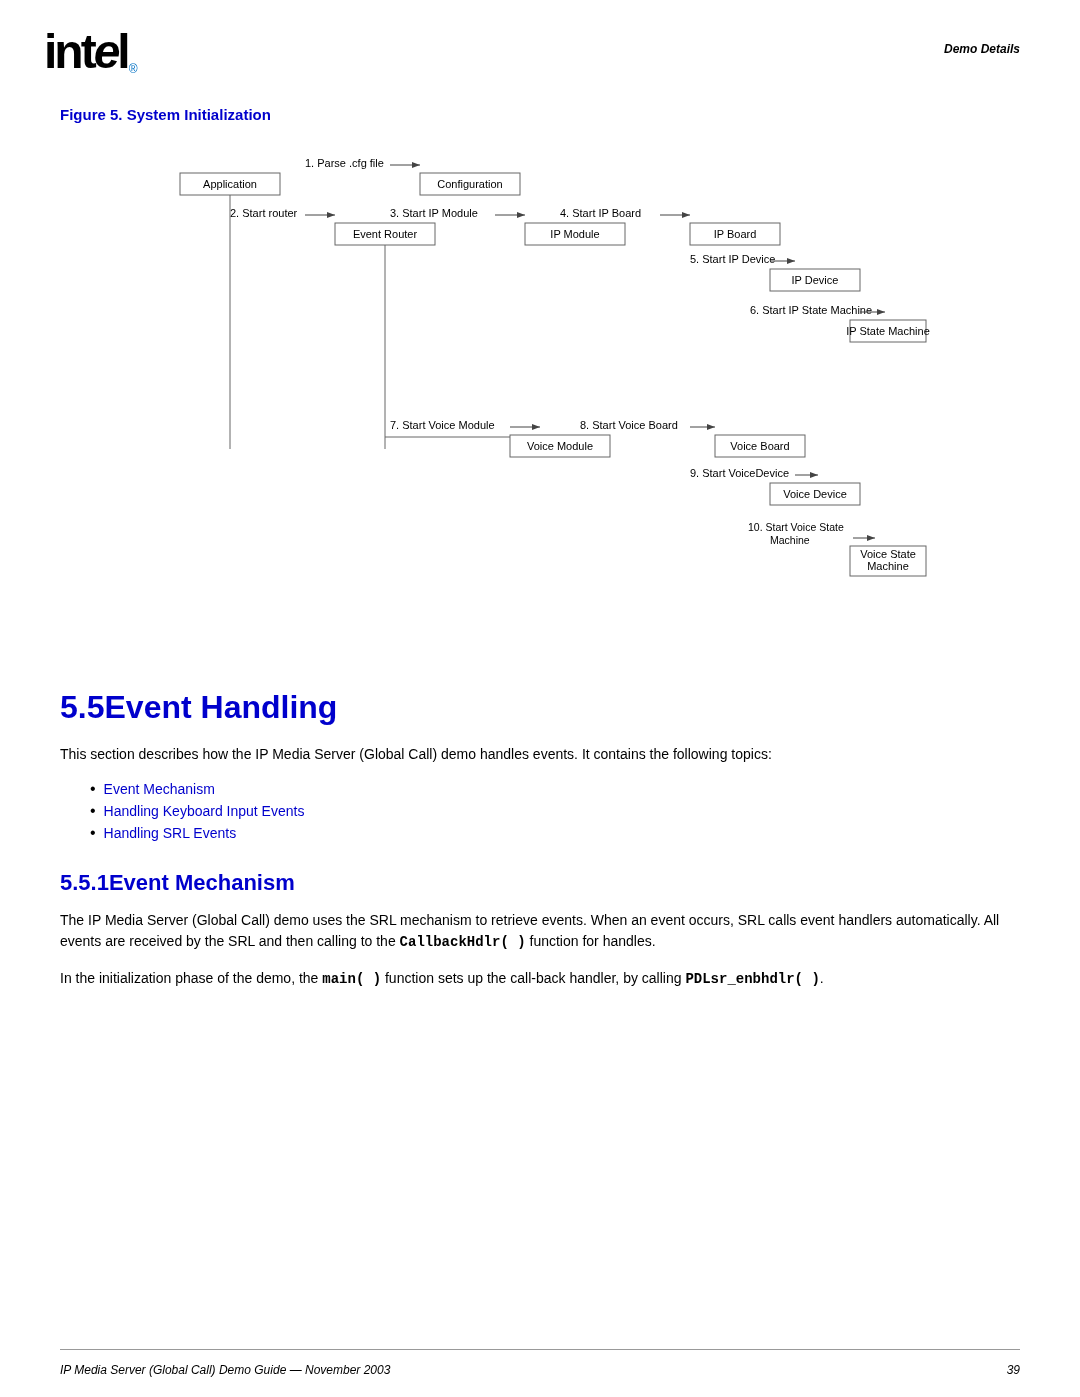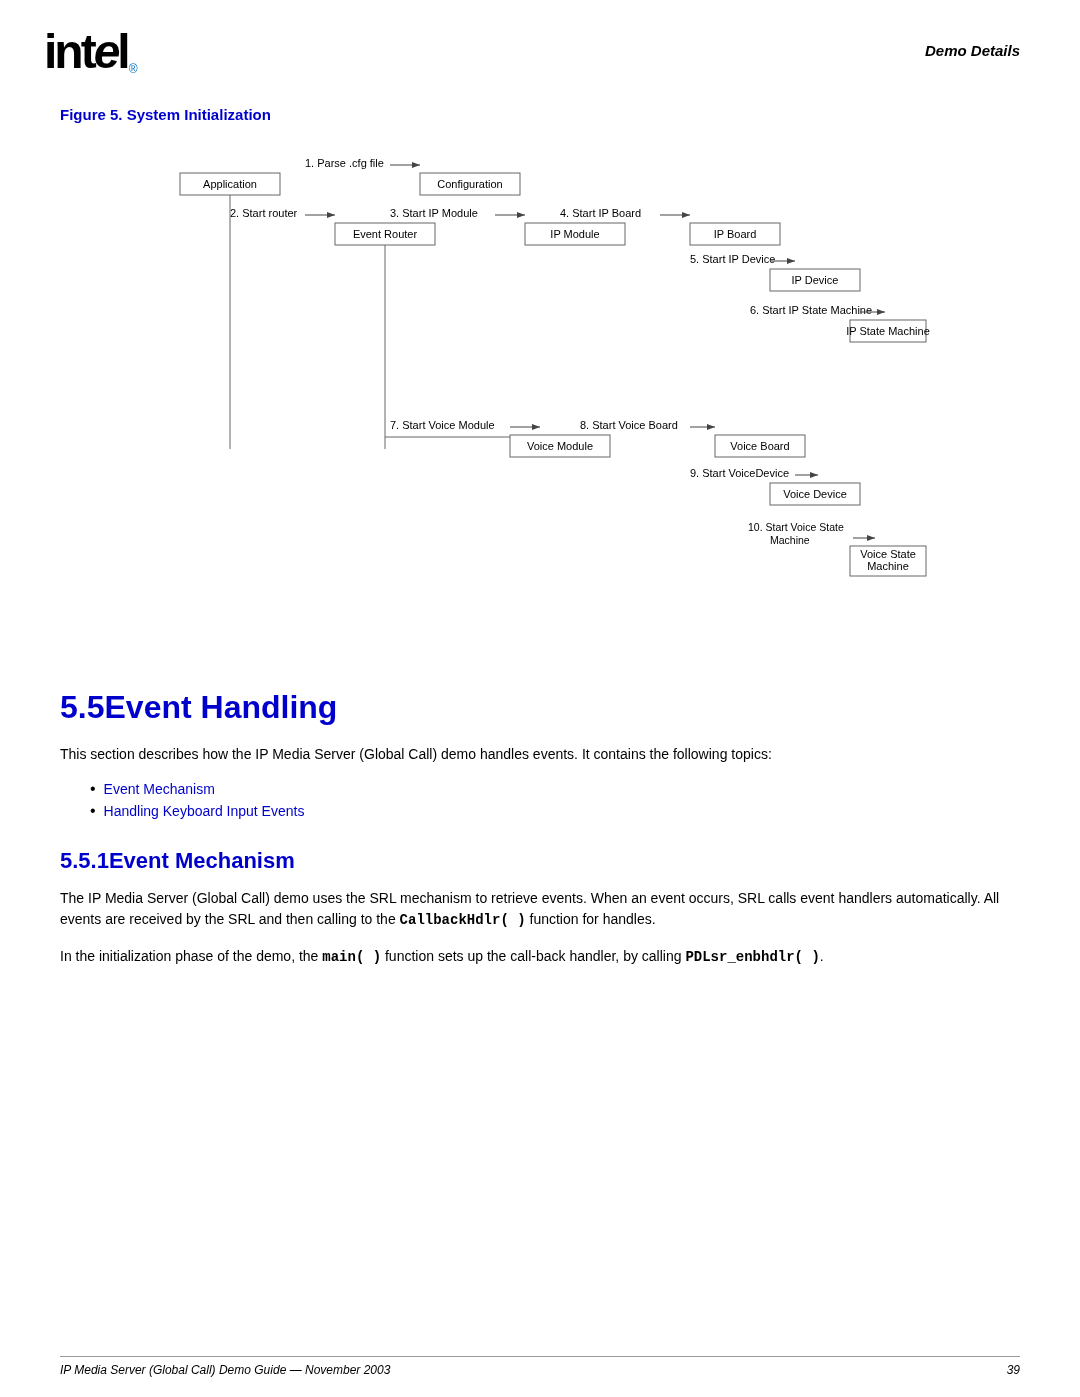--- a/index.html
+++ b/index.html
@@ -17,21 +17,21 @@
     .page-header {
       display: flex;
       justify-content: space-between;
       align-items: flex-start;
       padding: 28px 60px 10px 44px;
       border-bottom: none;
     }
     .header-right {
       font-style: italic;
       font-weight: bold;
-      font-size: 15px;
+      font-size: 12px;
       padding-top: 14px;
     }
 
     
     .main-content {
       padding: 0 60px 40px 60px;
     }
 
     
     .figure-title {
@@ -111,21 +111,21 @@
       bottom: 20px;
       left: 60px;
       right: 60px;
       display: flex;
       justify-content: space-between;
       align-items: center;
       font-style: italic;
       font-size: 12px;
       color: #000;
       border-top: 1px solid #999;
-      padding-top: 6px;
+      padding-top: 13px;
     }
 
     
     .diagram-svg {
       display: block;
       margin: 0 auto;
     }
 
     
     .logo-container {
@@ -258,20 +258,23 @@
 
   <p class="body-text">This section describes how the IP Media Server (Global Call) demo handles events. It contains the following topics:</p>
 
   <ul class="bullet-list">
     <li>
       <a href="#">Event Mechanism</a>
     </li>
     <li>
       <a href="#">Handling Keyboard Input Events</a>
     </li>
+    <li>
+      <a href="#">Handling SRL Events</a>
+    </li>
   </ul>
 
   <div class="subsection-heading">
     <span class="section-number">5.5.1</span><span>Event Mechanism</span>
   </div>
 
   <p class="body-text">
     <span>The IP Media Server (Global Call) demo uses the SRL mechanism to retrieve events. When an event occurs, SRL calls event handlers automatically. All events are received by the SRL and then calling to the </span><span class="bold-inline code-text">CallbackHdlr( )</span><span> function for handles.</span>
   </p>
 

